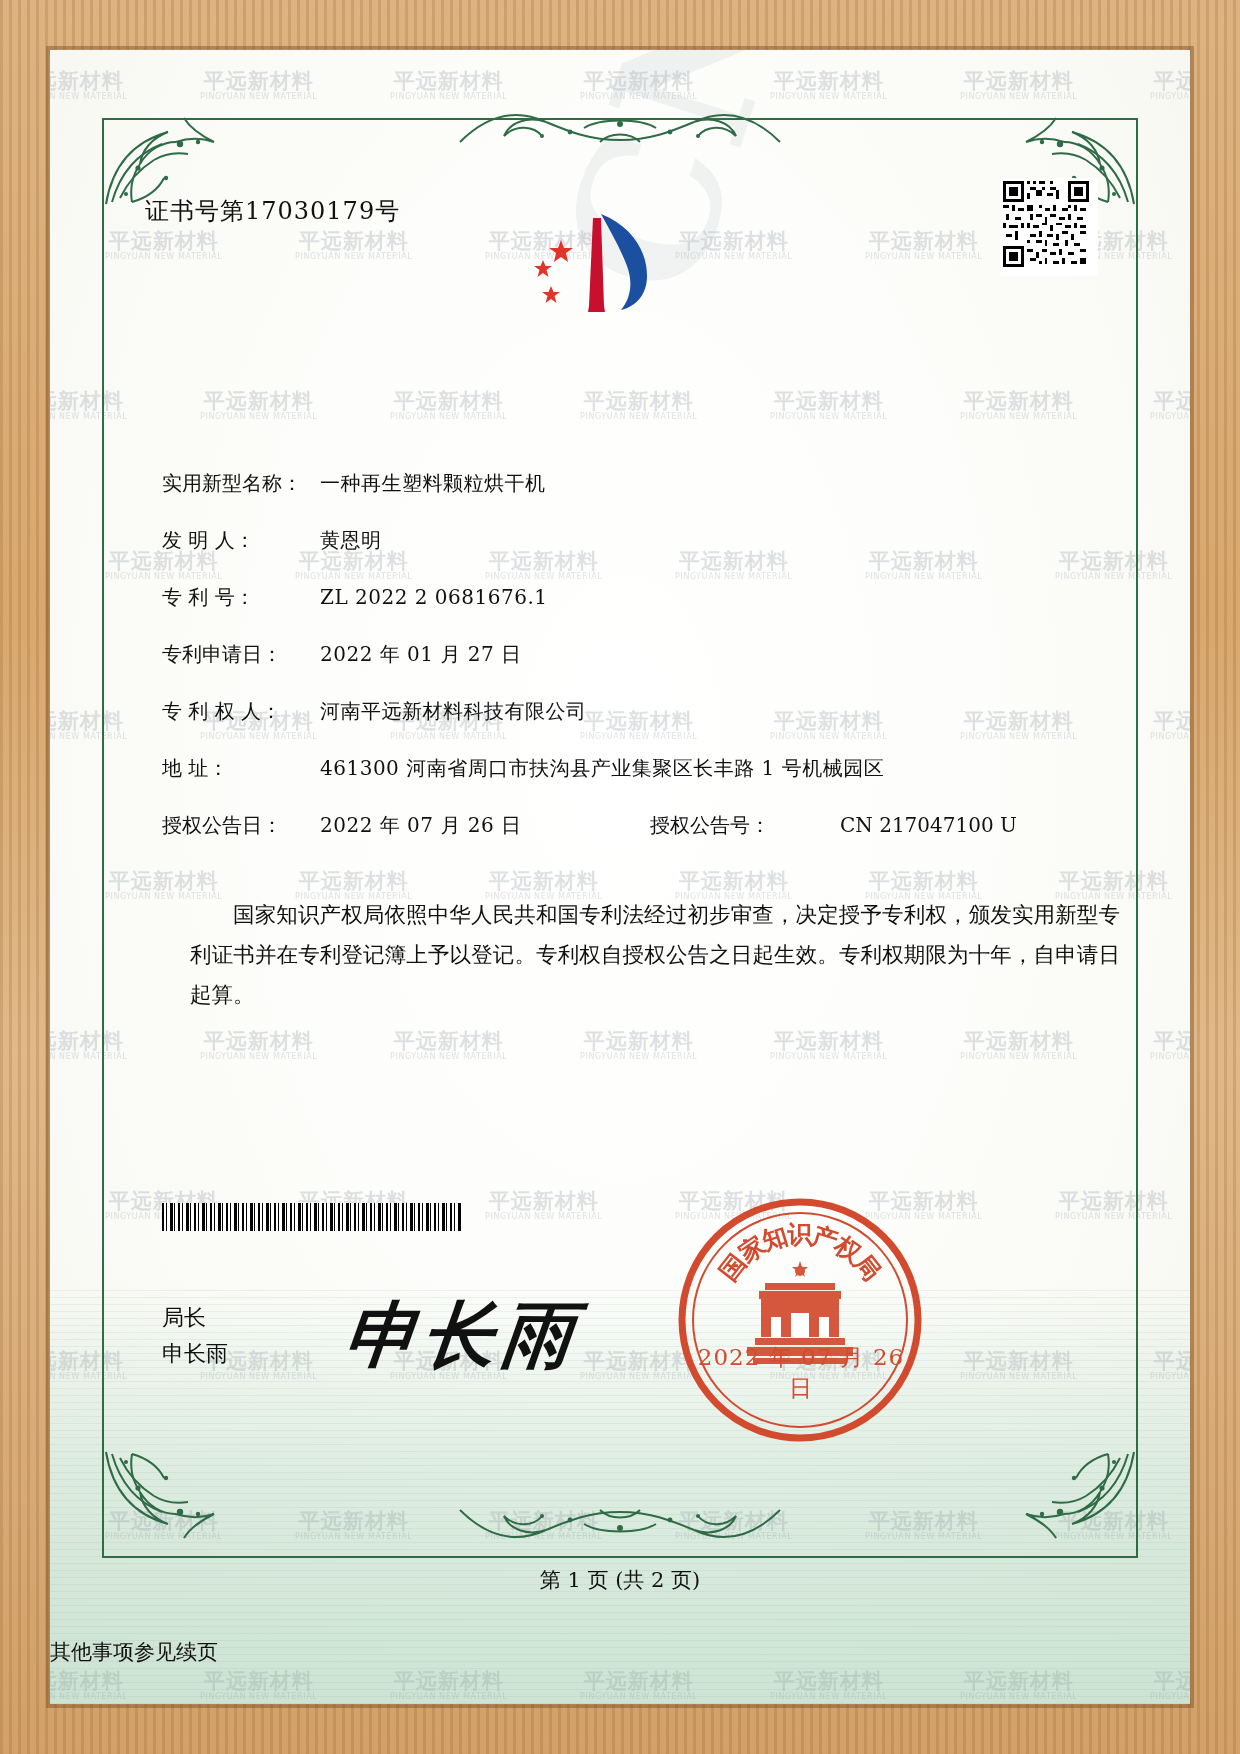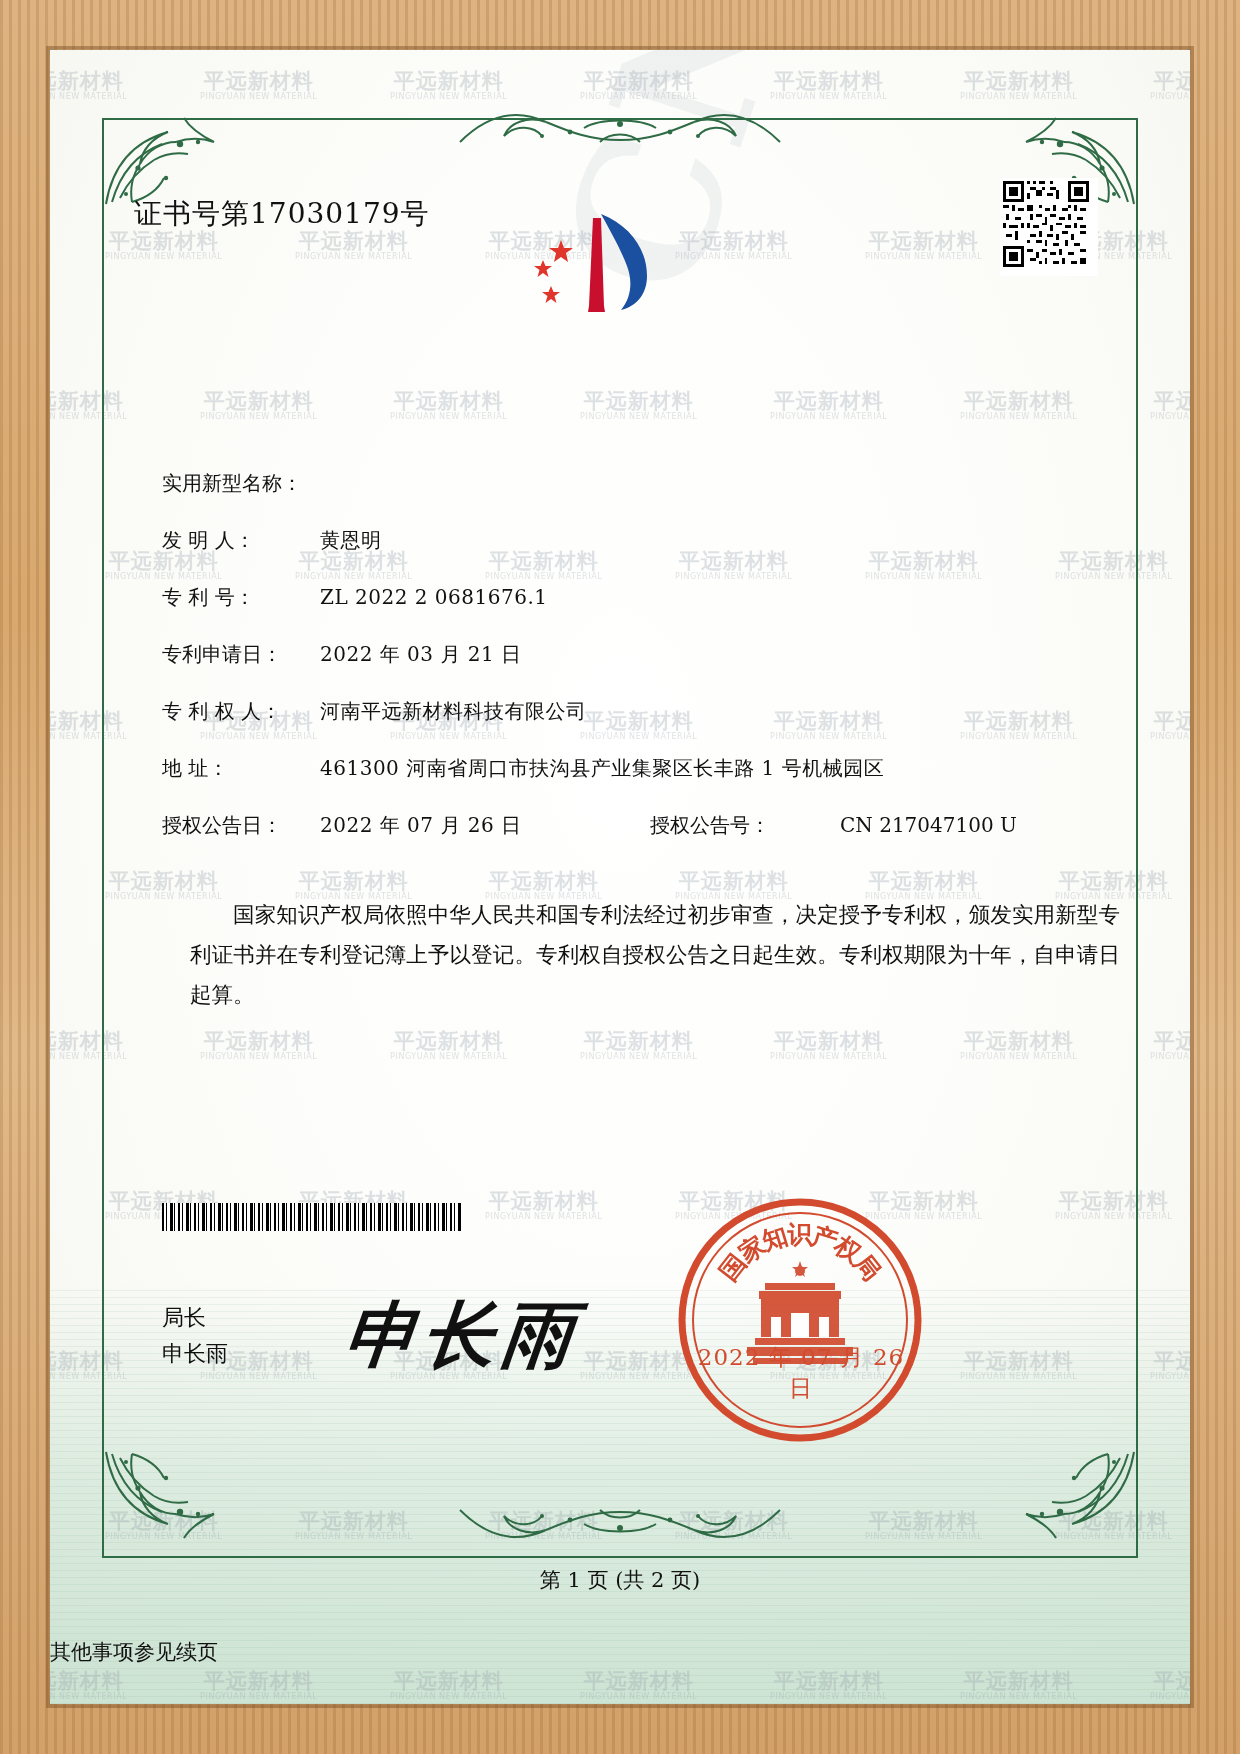--- a/index.html
+++ b/index.html
@@ -142,22 +142,22 @@
   
   .content {
     position: absolute;
     left: 0; top: 0;
     width: 1140px; height: 1654px;
     z-index: 6;
   }
 
   .cert-no {
     position: absolute;
-    left: 84px; top: 145px;
-    font-size: 28px;
+    left: 95px; top: 145px;
+    font-size: 24px;
     color: #111;
     font-family: "DejaVu Serif", "Liberation Serif", serif;
     letter-spacing: 1px;
   }
 
   .qr {
     position: absolute;
     right: 92px; top: 128px;
     width: 92px; height: 92px;
     background: #fff;
@@ -824,32 +824,33 @@
             <polygon points="38,62 40.5,68 47,68 41.5,72 43.5,79 38,75 32.5,79 34.5,72 29,68 35.5,68"></polygon>
             <polygon points="46,88 48.5,94 55,94 49.5,98 51.5,105 46,101 40.5,105 42.5,98 37,94 43.5,94"></polygon>
           </g>
         </svg>
       </div>
 
 
       <div class="fields">
         <div class="field-row">
           <div class="field-label">实用新型名称：</div>
+          <div class="field-value">一种再生塑料颗粒烘干机</div>
         </div>
         <div class="field-row">
           <div class="field-label">发 明 人：</div>
           <div class="field-value">黄恩明</div>
         </div>
         <div class="field-row">
           <div class="field-label">专 利 号：</div>
           <div class="field-value">ZL 2022 2 0681676.1</div>
         </div>
         <div class="field-row">
           <div class="field-label">专利申请日：</div>
-          <div class="field-value">2022 年 03 月 21 日</div>
+          <div class="field-value">2022 年 01 月 27 日</div>
         </div>
         <div class="field-row">
           <div class="field-label">专 利 权 人：</div>
           <div class="field-value">河南平远新材料科技有限公司</div>
         </div>
         <div class="field-row">
           <div class="field-label">地 址：</div>
           <div class="field-value">461300 河南省周口市扶沟县产业集聚区长丰路 1 号机械园区</div>
         </div>
         <div class="field-row two-col">

